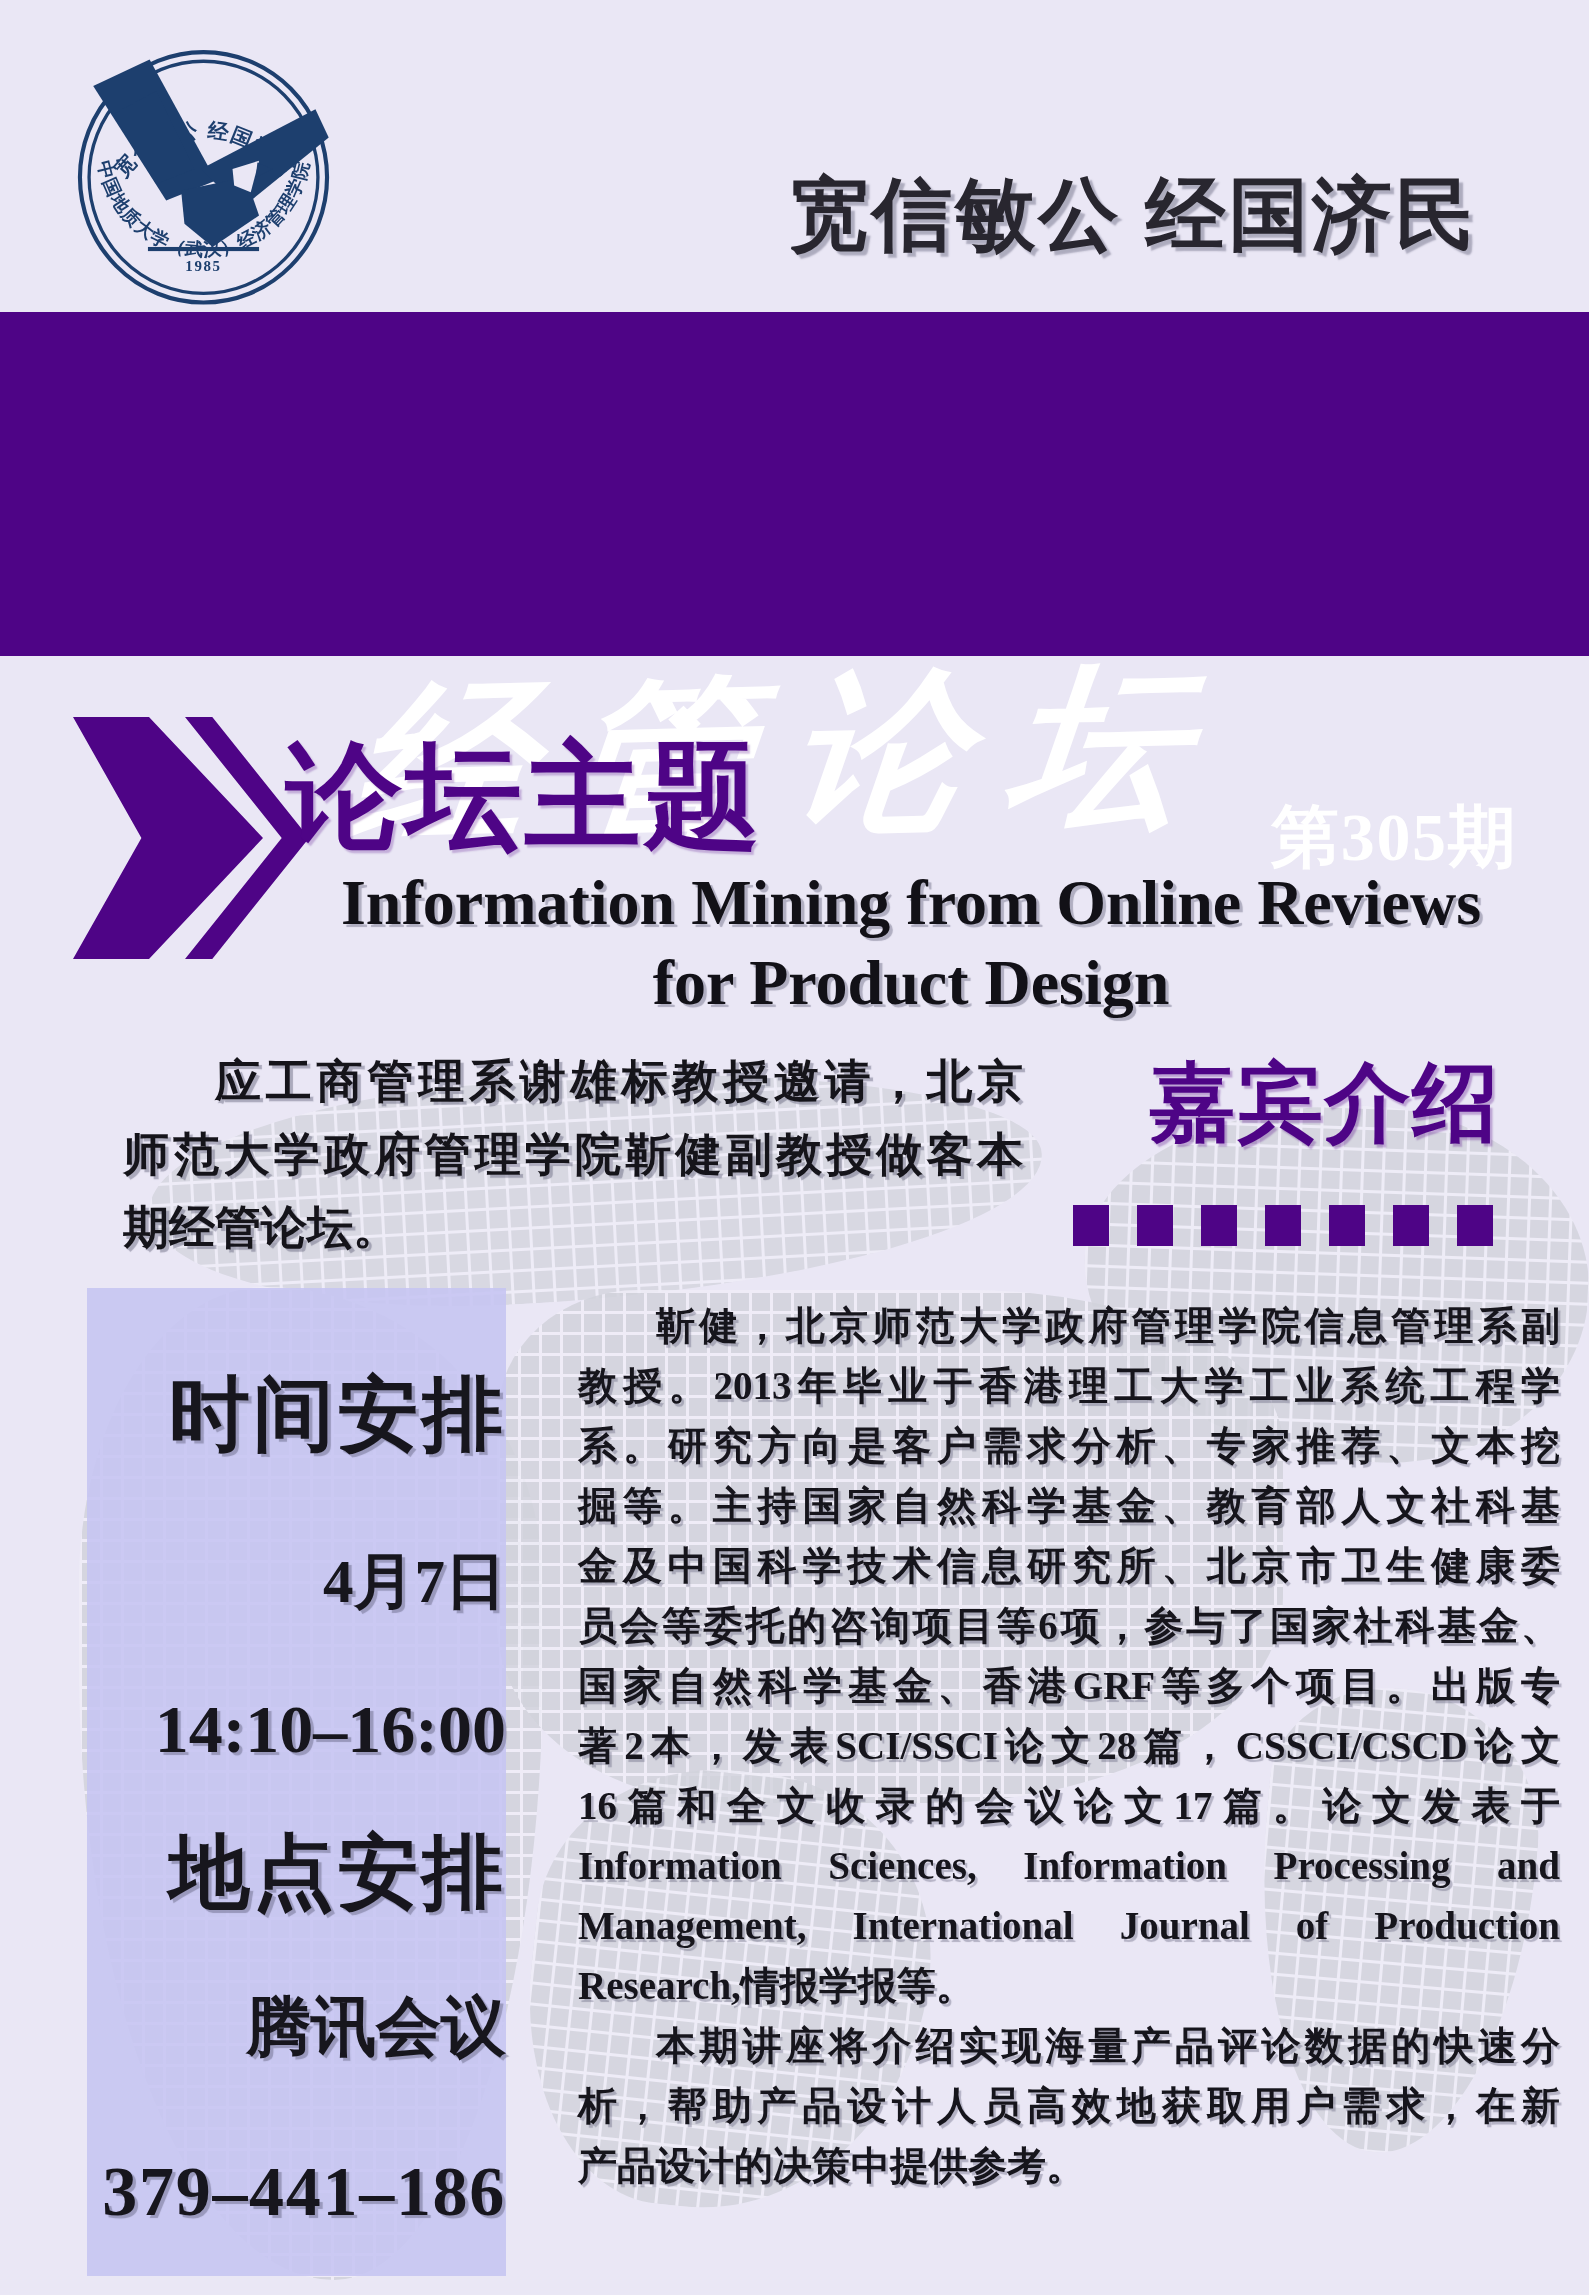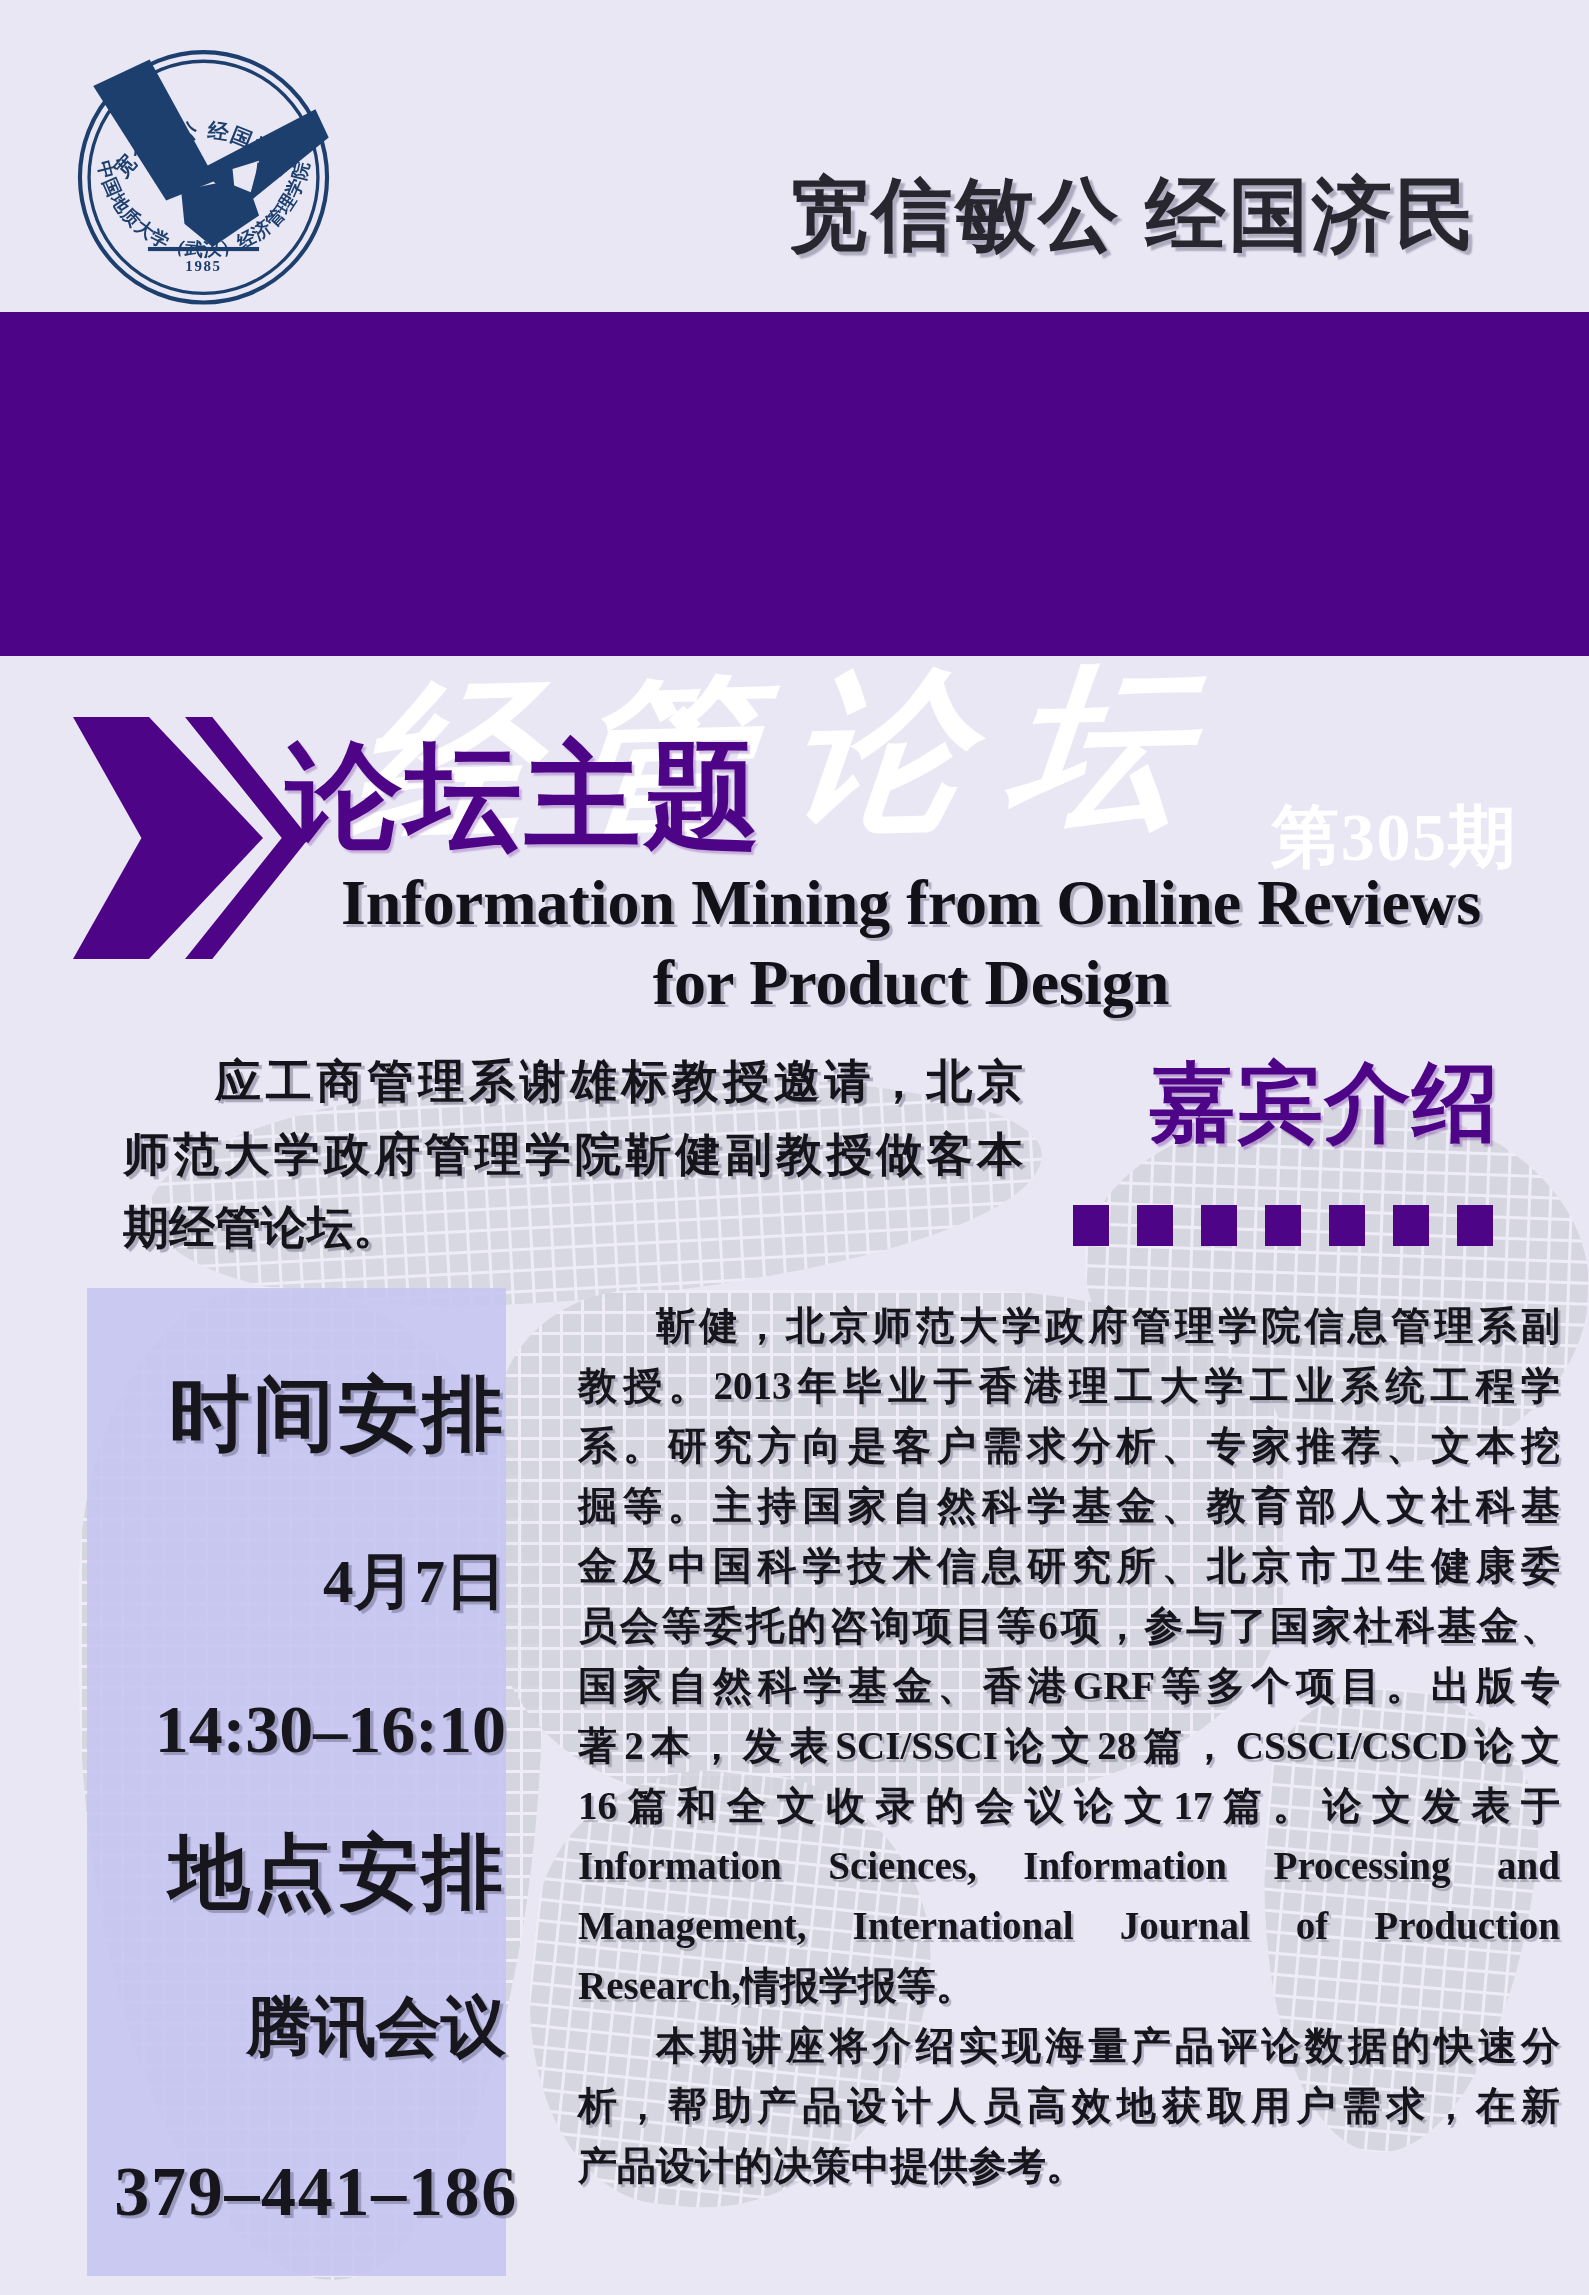--- a/index.html
+++ b/index.html
@@ -83,21 +83,21 @@
     position:absolute;left:87px;top:1288px;width:419px;height:988px;z-index:2;
     background:rgba(199,197,242,.9);
   }
   .sched{position:absolute;left:0;width:100%;text-align:right;color:#17161d;font-weight:bold;white-space:nowrap;
          text-shadow:3.3px 3.3px 0.8px rgba(95,95,125,.45);}
   #time-label   {top:73px;  font-size:81px;letter-spacing:3.3px;}
   #event-date   {top:253px; font-size:61px;}
   #event-time   {top:402px; font-size:68px;}
   #place-label  {top:531px; font-size:81px;letter-spacing:3.3px;}
   #place-value  {top:695px; font-size:65px;}
-  #meeting-id   {top:864px;font-size:70px;letter-spacing:1.7px;margin-left:12px;}
+  #meeting-id   {top:864px;font-size:70px;letter-spacing:1.7px;}
   
   #bio{
     position:absolute;left:534px;top:1296px;width:1026px;z-index:3;
     font-size:39px;line-height:60px;font-weight:bold;color:#16151c;
     text-shadow:2.5px 2.5px 0.8px rgba(100,100,125,.4);
   }
   
   .navy{fill:#1d3f6e;}
   .navy-stroke{stroke:#1d3f6e;fill:none;}
   #logo text{font-family:"Liberation Serif","DejaVu Serif",serif;font-weight:bold;fill:#1d3f6e;}
@@ -167,21 +167,21 @@
     <div class="guest-square"></div>
     <div class="guest-square"></div>
     <div class="guest-square"></div>
     <div class="guest-square"></div>
     <div class="guest-square"></div>
   </div>
 
   <div id="schedule-box">
     <div class="sched" id="time-label">时间安排</div>
     <div class="sched" id="event-date">4月7日</div>
-    <div class="sched" id="event-time">14:30–16:10</div>
+    <div class="sched" id="event-time">14:10–16:00</div>
     <div class="sched" id="place-label">地点安排</div>
     <div class="sched" id="place-value">腾讯会议</div>
     <div class="sched" id="meeting-id">379–441–186</div>
   </div>
 
   <div id="bio">
     <div class="j ind">靳健，北京师范大学政府管理学院信息管理系副</div>
     <div class="j">教授。2013年毕业于香港理工大学工业系统工程学</div>
     <div class="j">系。研究方向是客户需求分析、专家推荐、文本挖</div>
     <div class="j">掘等。主持国家自然科学基金、教育部人文社科基</div>

